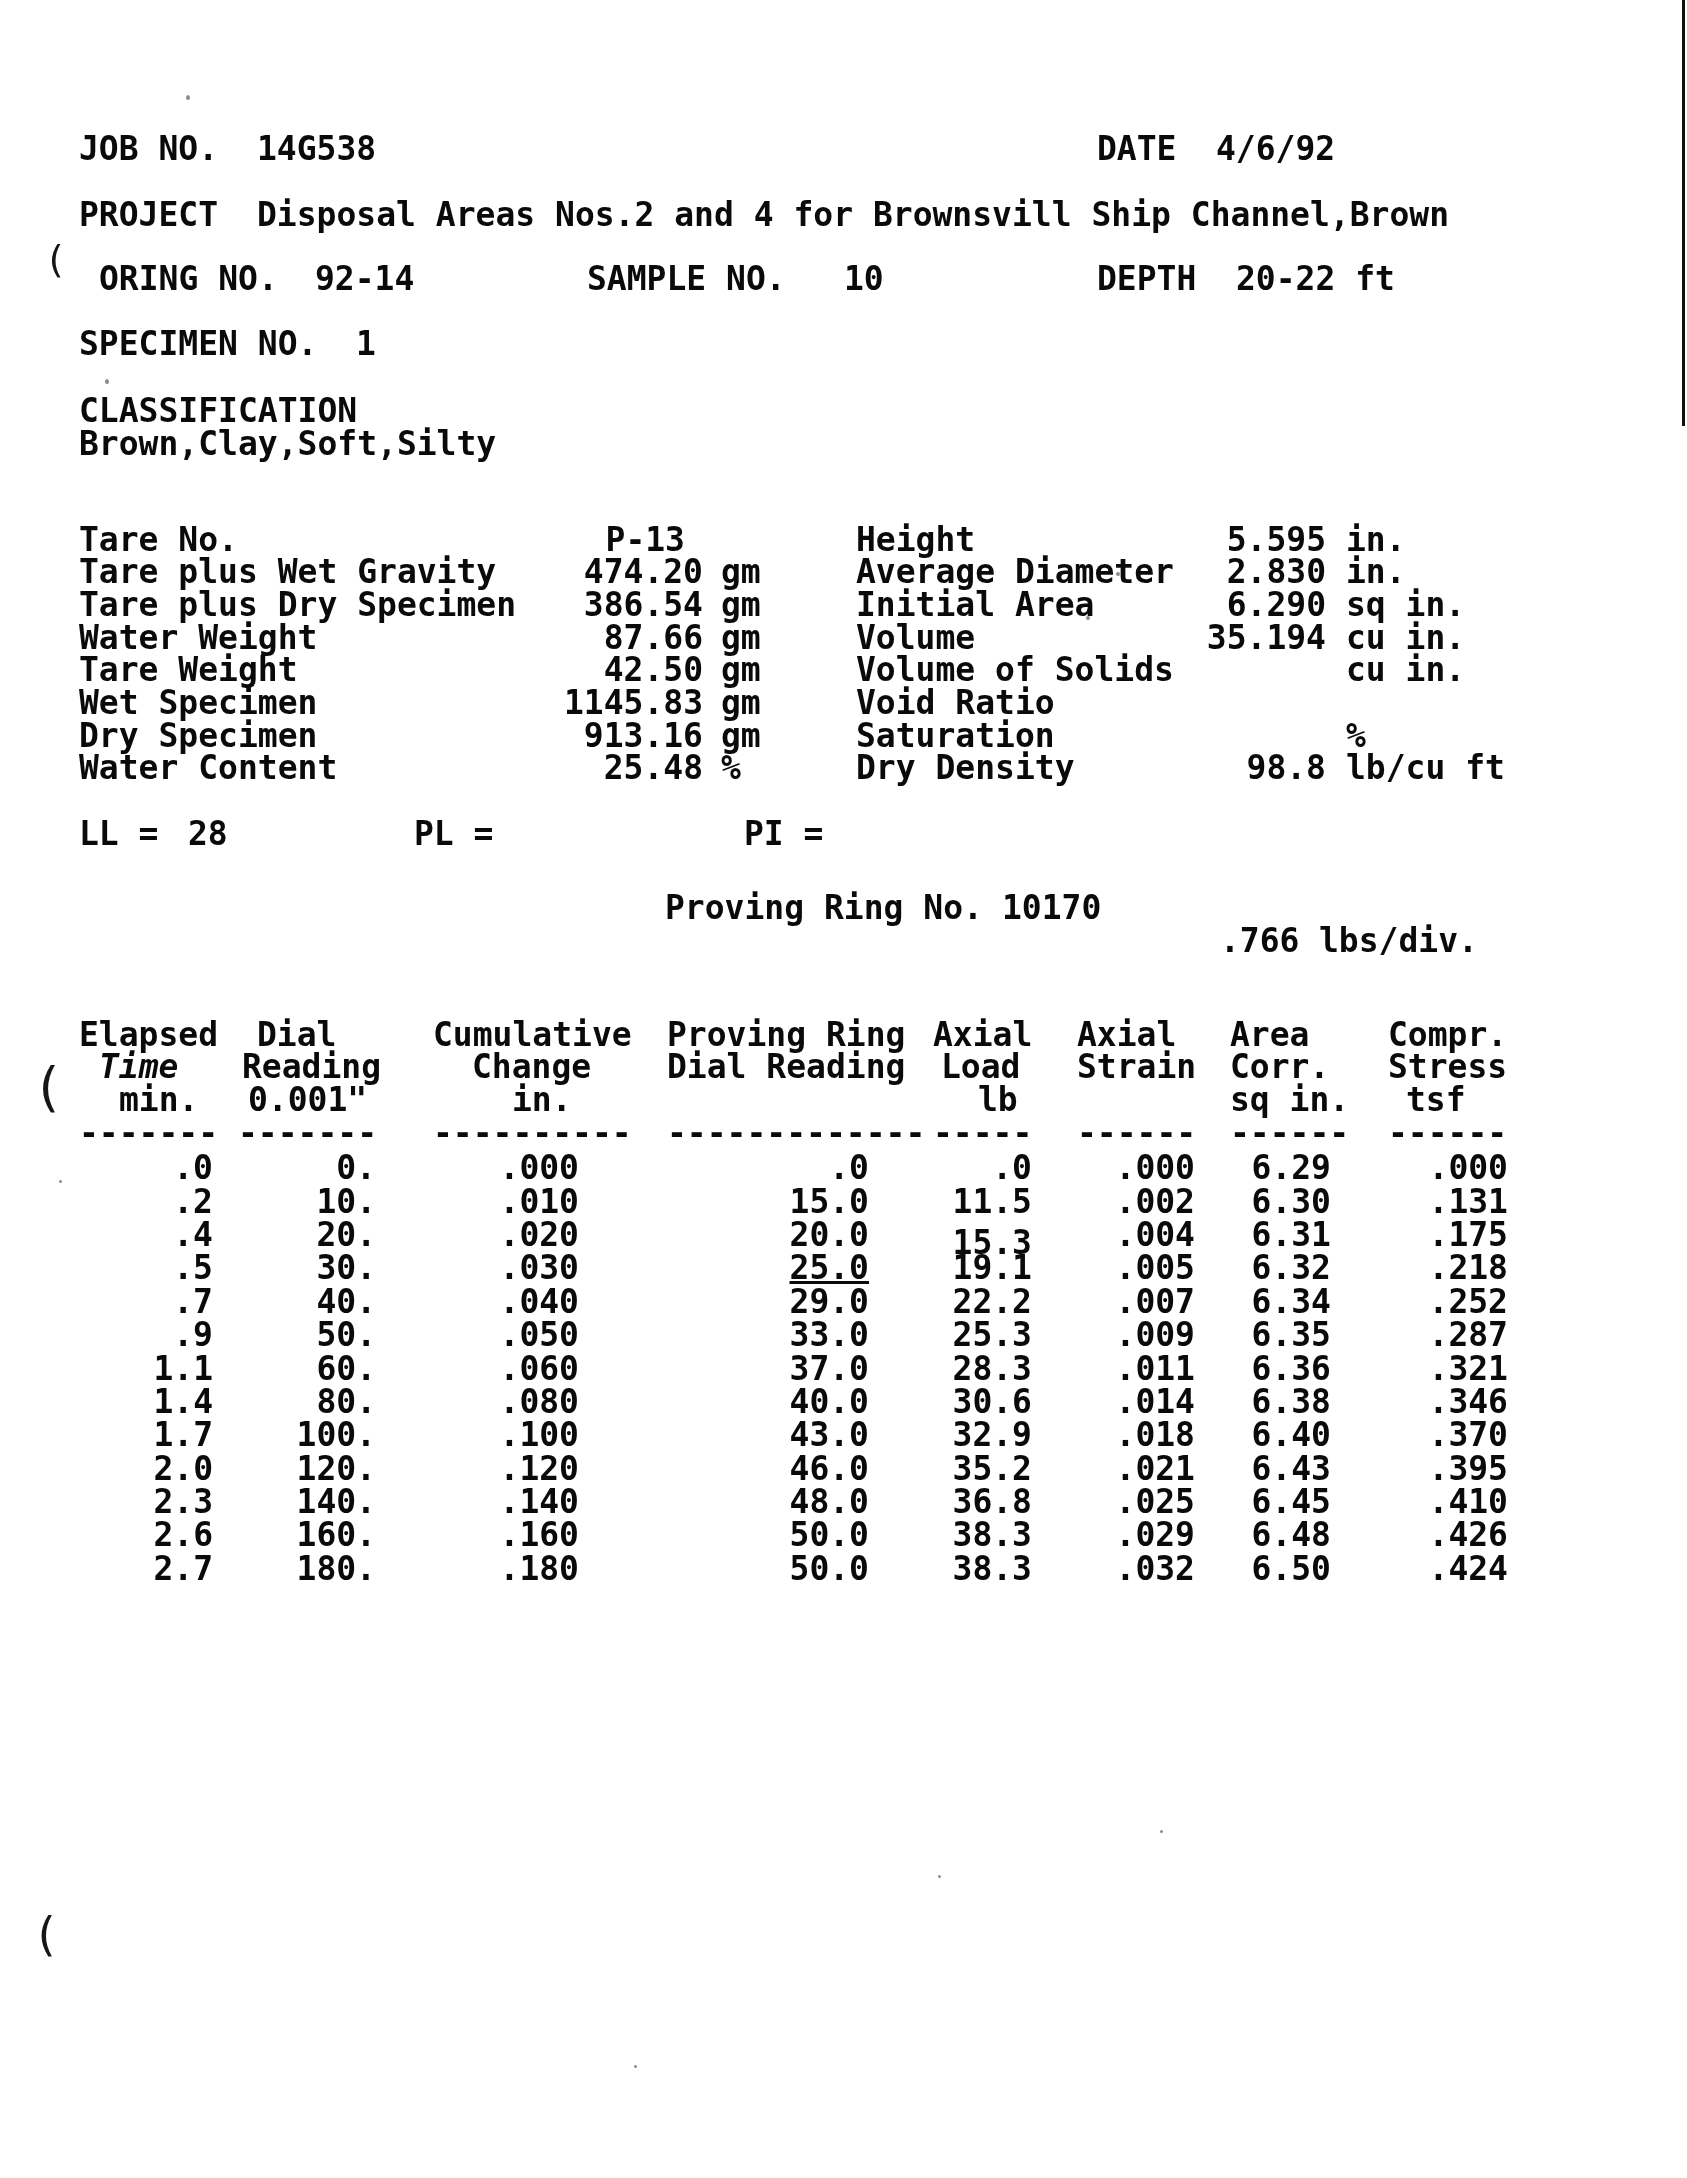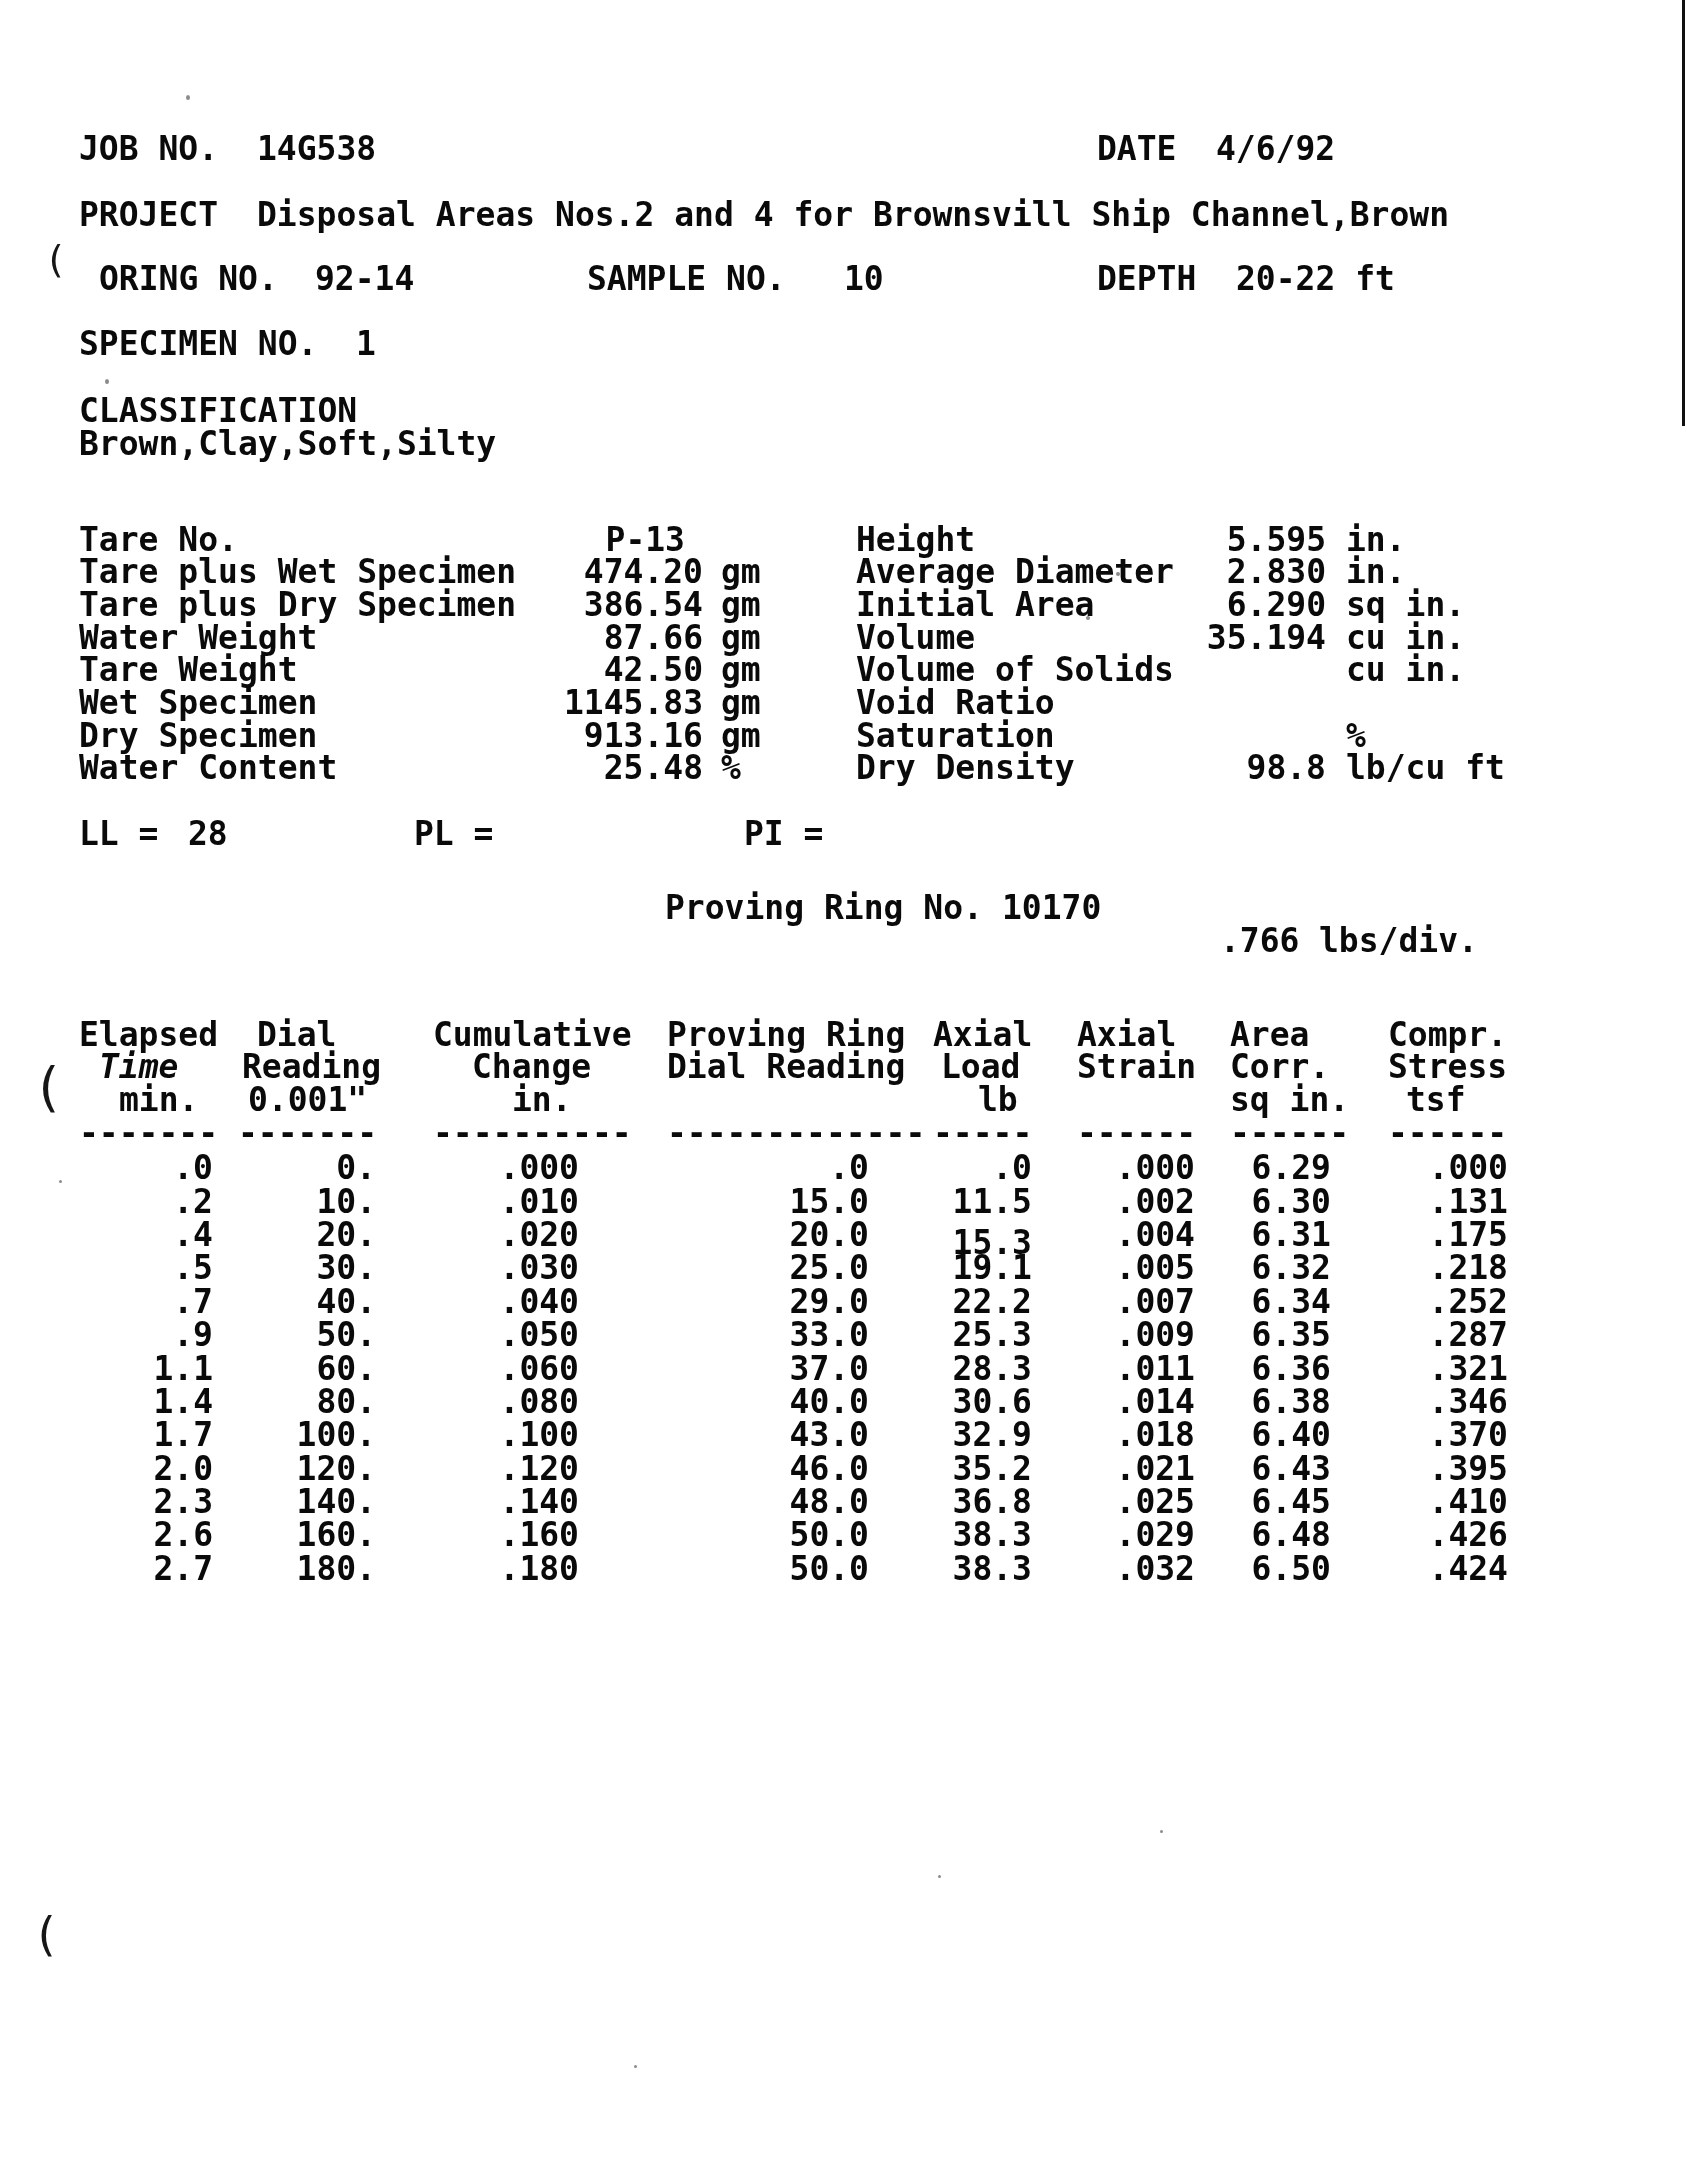--- a/index.html
+++ b/index.html
@@ -38,21 +38,21 @@
   <span class="abs" style="left:79px;top:327px">SPECIMEN NO.</span>
   <span class="abs" style="left:356px;top:327px">1</span>
 
   <span class="abs" style="left:79px;top:394px">CLASSIFICATION</span>
   <span class="abs" style="left:79px;top:427px">Brown,Clay,Soft,Silty</span>
 
   <div>
     <span class="abs" style="left:79px;top:523px">Tare No.</span>
     <span class="abs vnum" style="left:507px;top:523px">P-13</span>
 
-    <span class="abs" style="left:79px;top:555px">Tare plus Wet Specimen</span>
+    <span class="abs" style="left:79px;top:555px">Tare plus Wet Gravity</span>
     <span class="abs vnum" style="left:525px;top:555px">474.20</span>
     <span class="abs" style="left:721px;top:555px">gm</span>
 
     <span class="abs" style="left:79px;top:588px">Tare plus Dry Specimen</span>
     <span class="abs vnum" style="left:525px;top:588px">386.54</span>
     <span class="abs" style="left:721px;top:588px">gm</span>
 
     <span class="abs" style="left:79px;top:621px">Water Weight</span>
     <span class="abs vnum" style="left:525px;top:621px">87.66</span>
     <span class="abs" style="left:721px;top:621px">gm</span>
@@ -175,21 +175,21 @@
         <span class="abs cell" style="left: 691px; top: 1218px;">20.0</span>
         <span class="abs cell" style="left: 854px; top: 1218px; margin-top: 8px;">15.3</span>
         <span class="abs cell" style="left: 1017px; top: 1218px;">.004</span>
         <span class="abs cell" style="left: 1153px; top: 1218px;">6.31</span>
         <span class="abs cell" style="left: 1330px; top: 1218px;">.175</span>
       </div>
       <div>
         <span class="abs cell" style="left: 35px; top: 1251px;">.5</span>
         <span class="abs cell" style="left: 198px; top: 1251px;">30.</span>
         <span class="abs cell" style="left: 401px; top: 1251px;">.030</span>
-        <span class="abs cell" style="left: 691px; top: 1251px;">25.0</span>
+        <span class="abs cell" style="left: 691px; top: 1251px; text-decoration: underline;">25.0</span>
         <span class="abs cell" style="left: 854px; top: 1251px;">19.1</span>
         <span class="abs cell" style="left: 1017px; top: 1251px;">.005</span>
         <span class="abs cell" style="left: 1153px; top: 1251px;">6.32</span>
         <span class="abs cell" style="left: 1330px; top: 1251px;">.218</span>
       </div>
       <div>
         <span class="abs cell" style="left: 35px; top: 1285px;">.7</span>
         <span class="abs cell" style="left: 198px; top: 1285px;">40.</span>
         <span class="abs cell" style="left: 401px; top: 1285px;">.040</span>
         <span class="abs cell" style="left: 691px; top: 1285px;">29.0</span>

